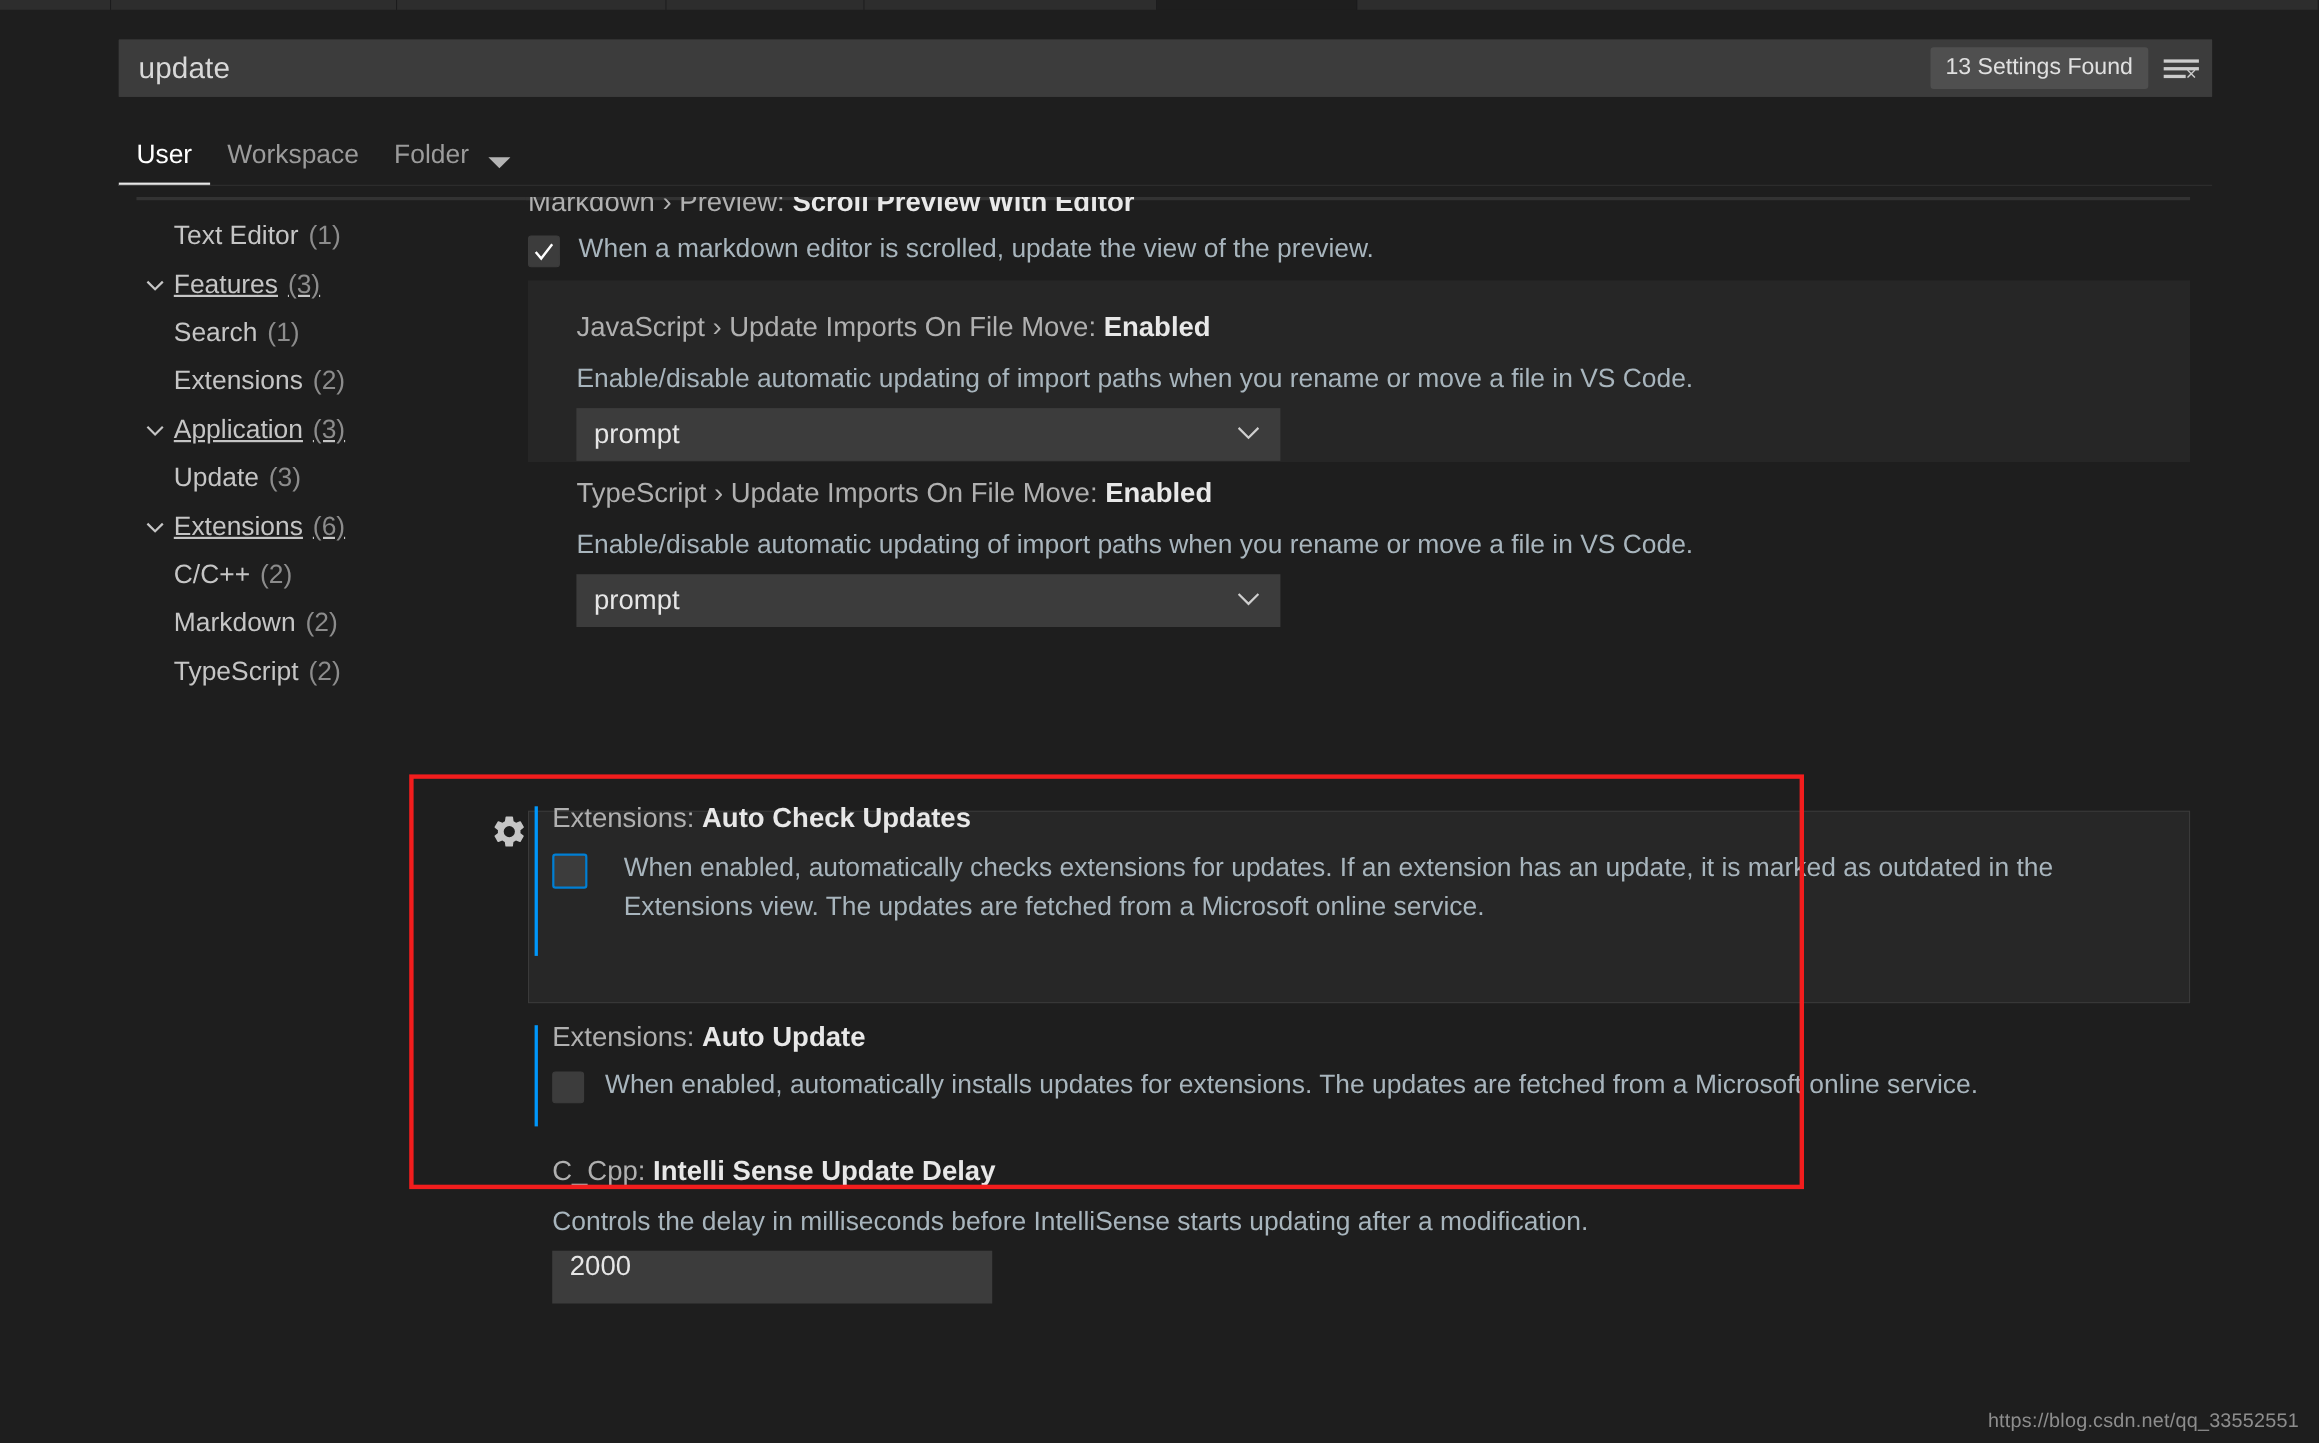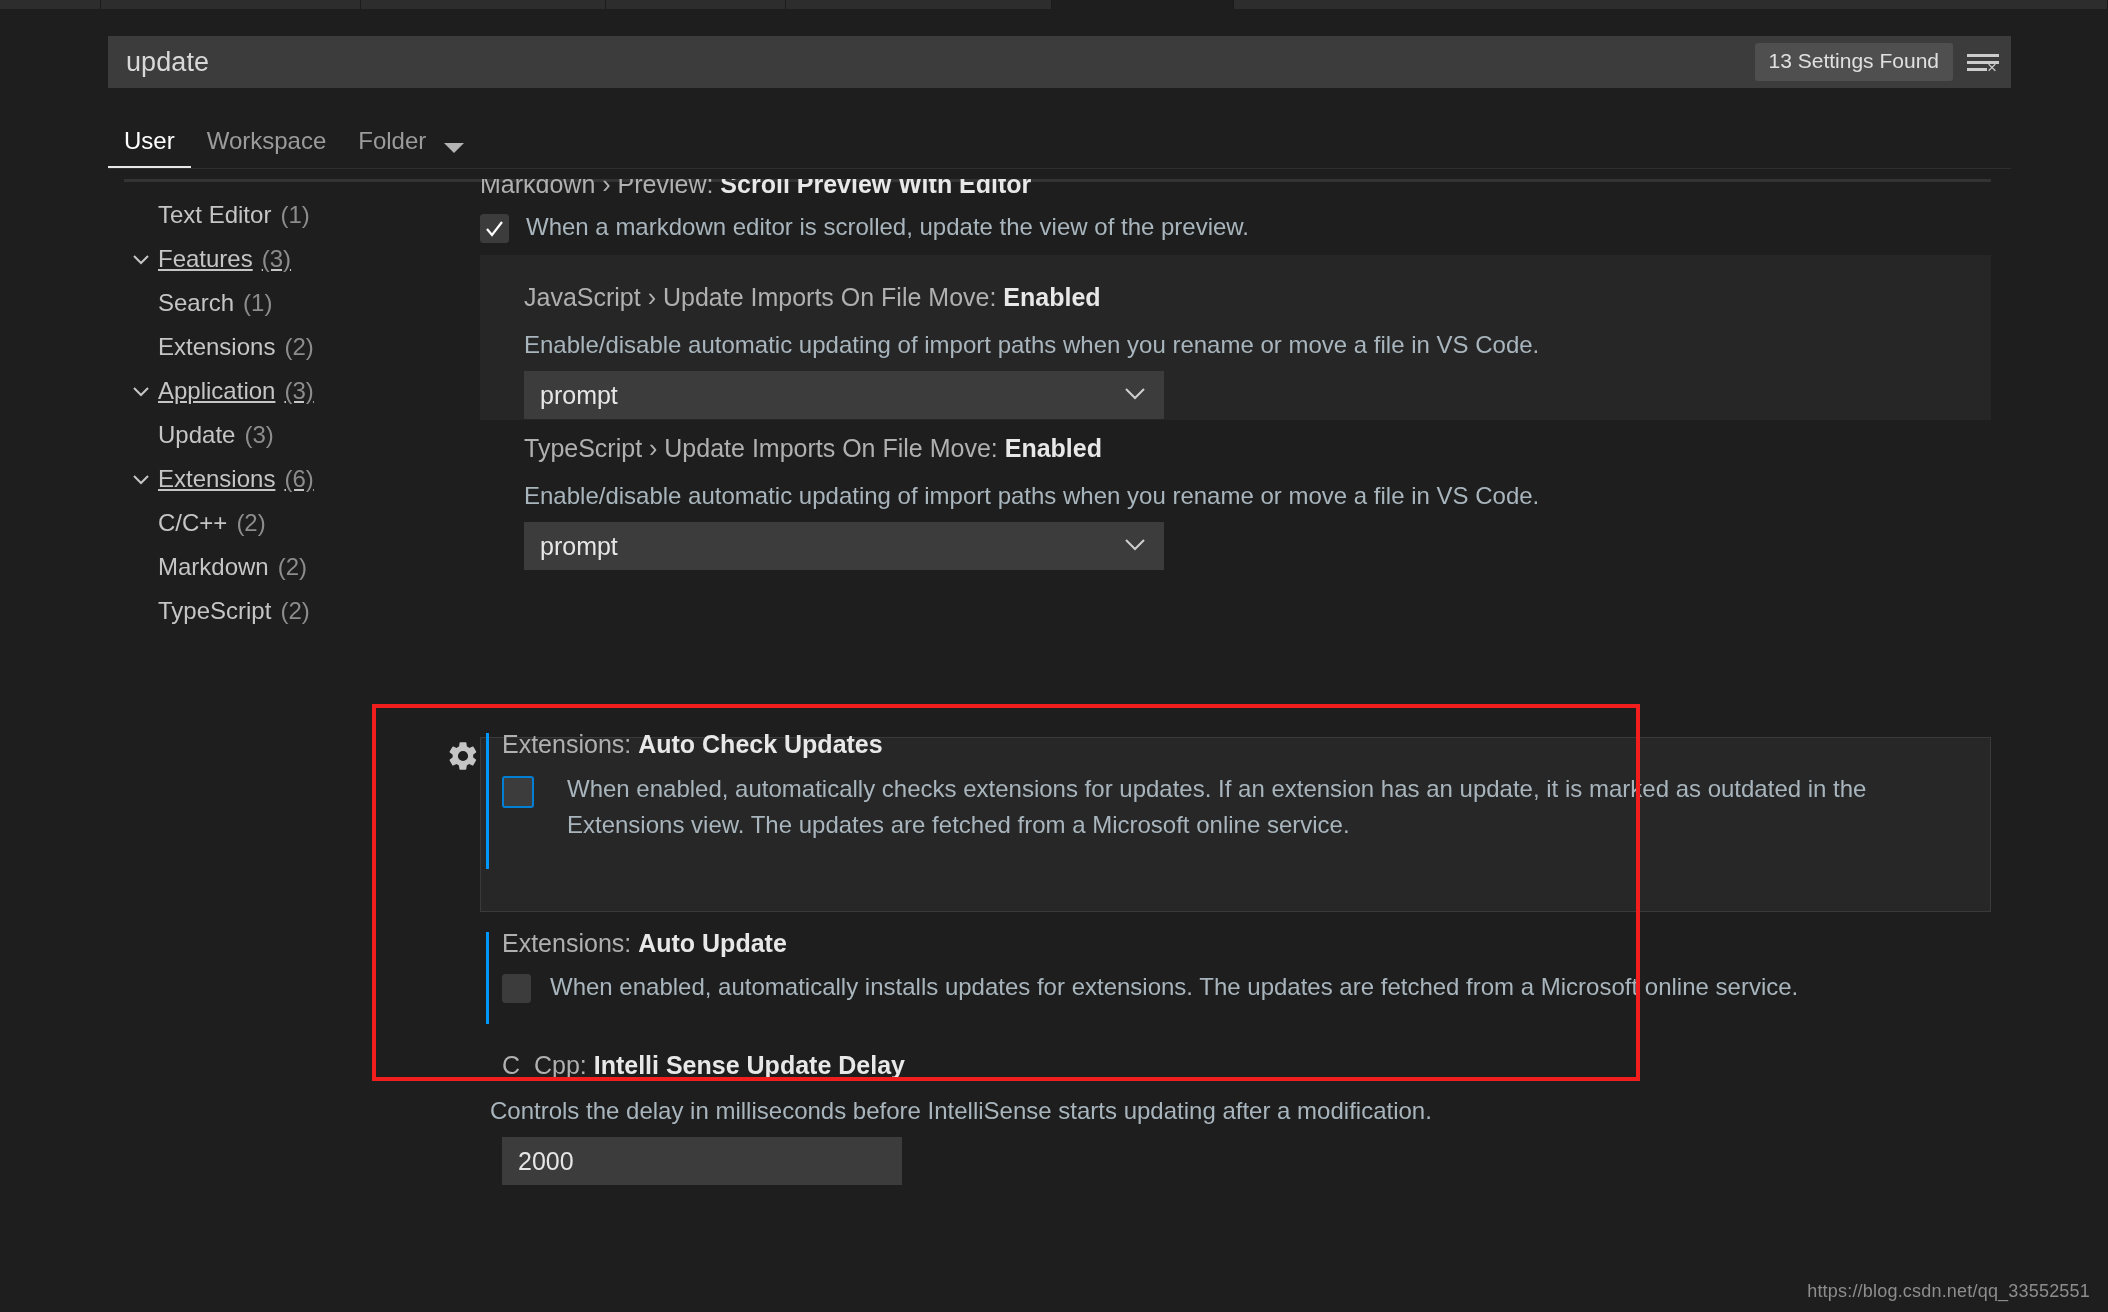--- a/index.html
+++ b/index.html
@@ -277,21 +277,20 @@
   .dropdown .chev {
     color: #cfcfcf;
     font-size: 22px;
     line-height: 22px;
   }
   .textinput {
     box-sizing: border-box;
     background: #3c3c3c;
     height: 48px;
     display: flex;
-    align-items: center;
     padding-left: 16px;
     font-size: 25px;
     color: #e6e6e6;
     cursor: text;
   }
 
   .modified-bar {
     position: absolute;
     width: 3px;
     background: #0097fb;
@@ -528,21 +527,21 @@
         <div style="position:absolute; left:22px; top:37px; display:flex; align-items:flex-start; gap:19px;">
           <div class="checkbox" style="margin-top:5px;"></div>
           <div class="setting-desc" style="white-space:nowrap;">When enabled, automatically installs updates for extensions. The updates are fetched from a Microsoft online service.</div>
         </div>
       </div>
 
       <div class="setting-row" style="left:2px; top:872px; width:1511px; height:200px;">
         <div class="setting-title" style="position:absolute;left:22px;top:0px;">
           <span>C_Cpp: </span><b>Intelli Sense Update Delay</b>
         </div>
-        <div class="setting-desc" style="position:absolute;left:10px;top:42px;white-space:nowrap;">Controls the delay in milliseconds before IntelliSense starts updating after a modification.</div>
+        <div class="setting-desc" style="position:absolute;left:22px;top:42px;white-space:nowrap;">Controls the delay in milliseconds before IntelliSense starts updating after a modification.</div>
         <div class="textinput" style="position:absolute;left:22px;top:86px;width:400px;">
           <span>2000</span>
         </div>
       </div>
 
     </div>
   </div>
 
   <div id="red-annotation-box"></div>
 

